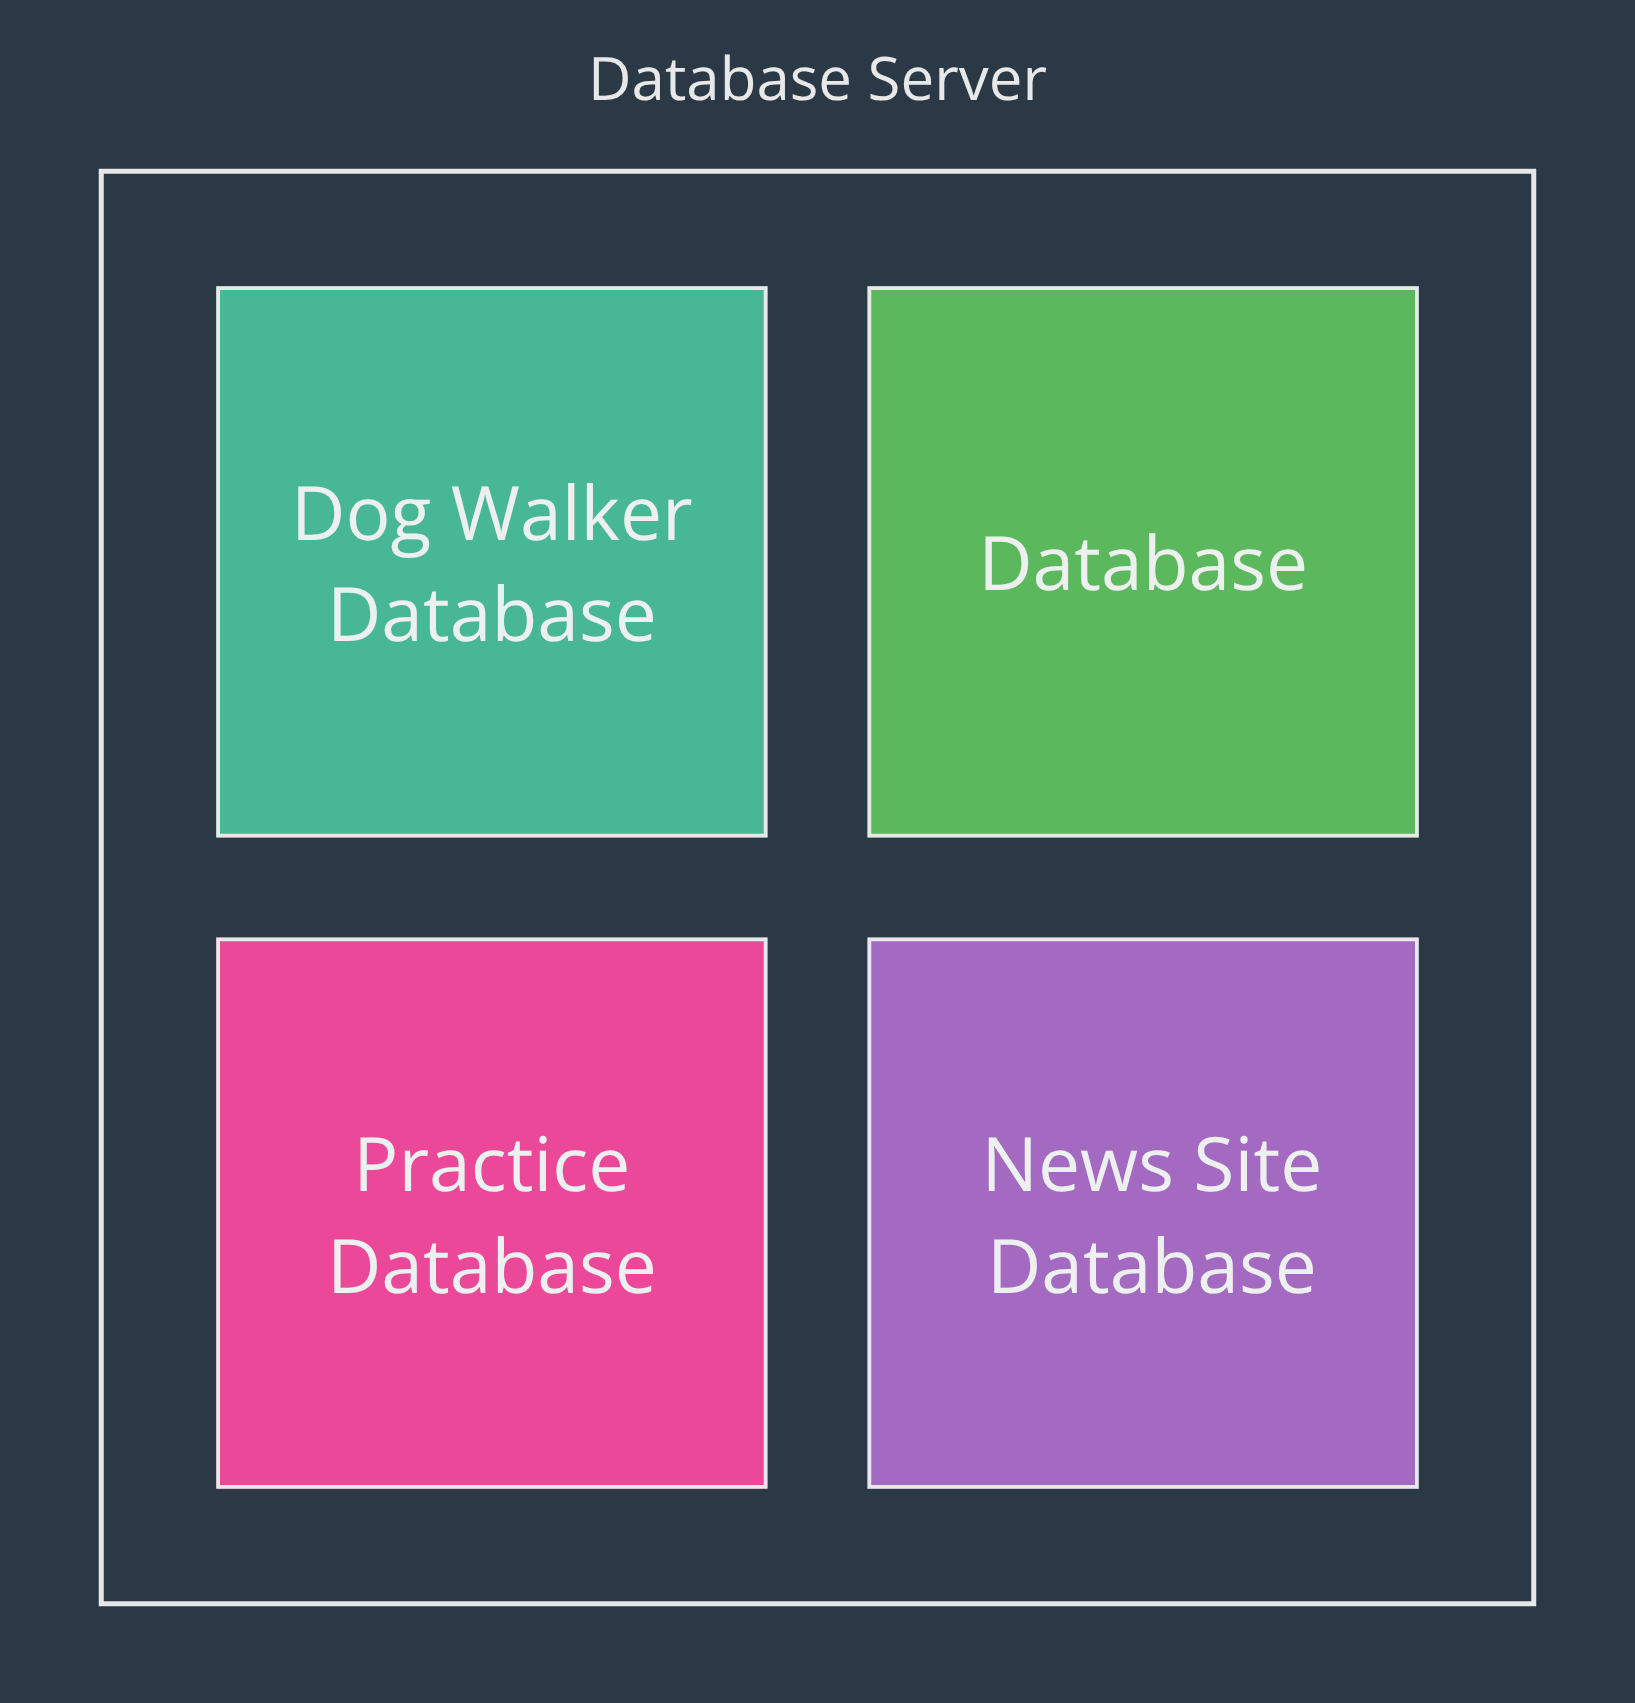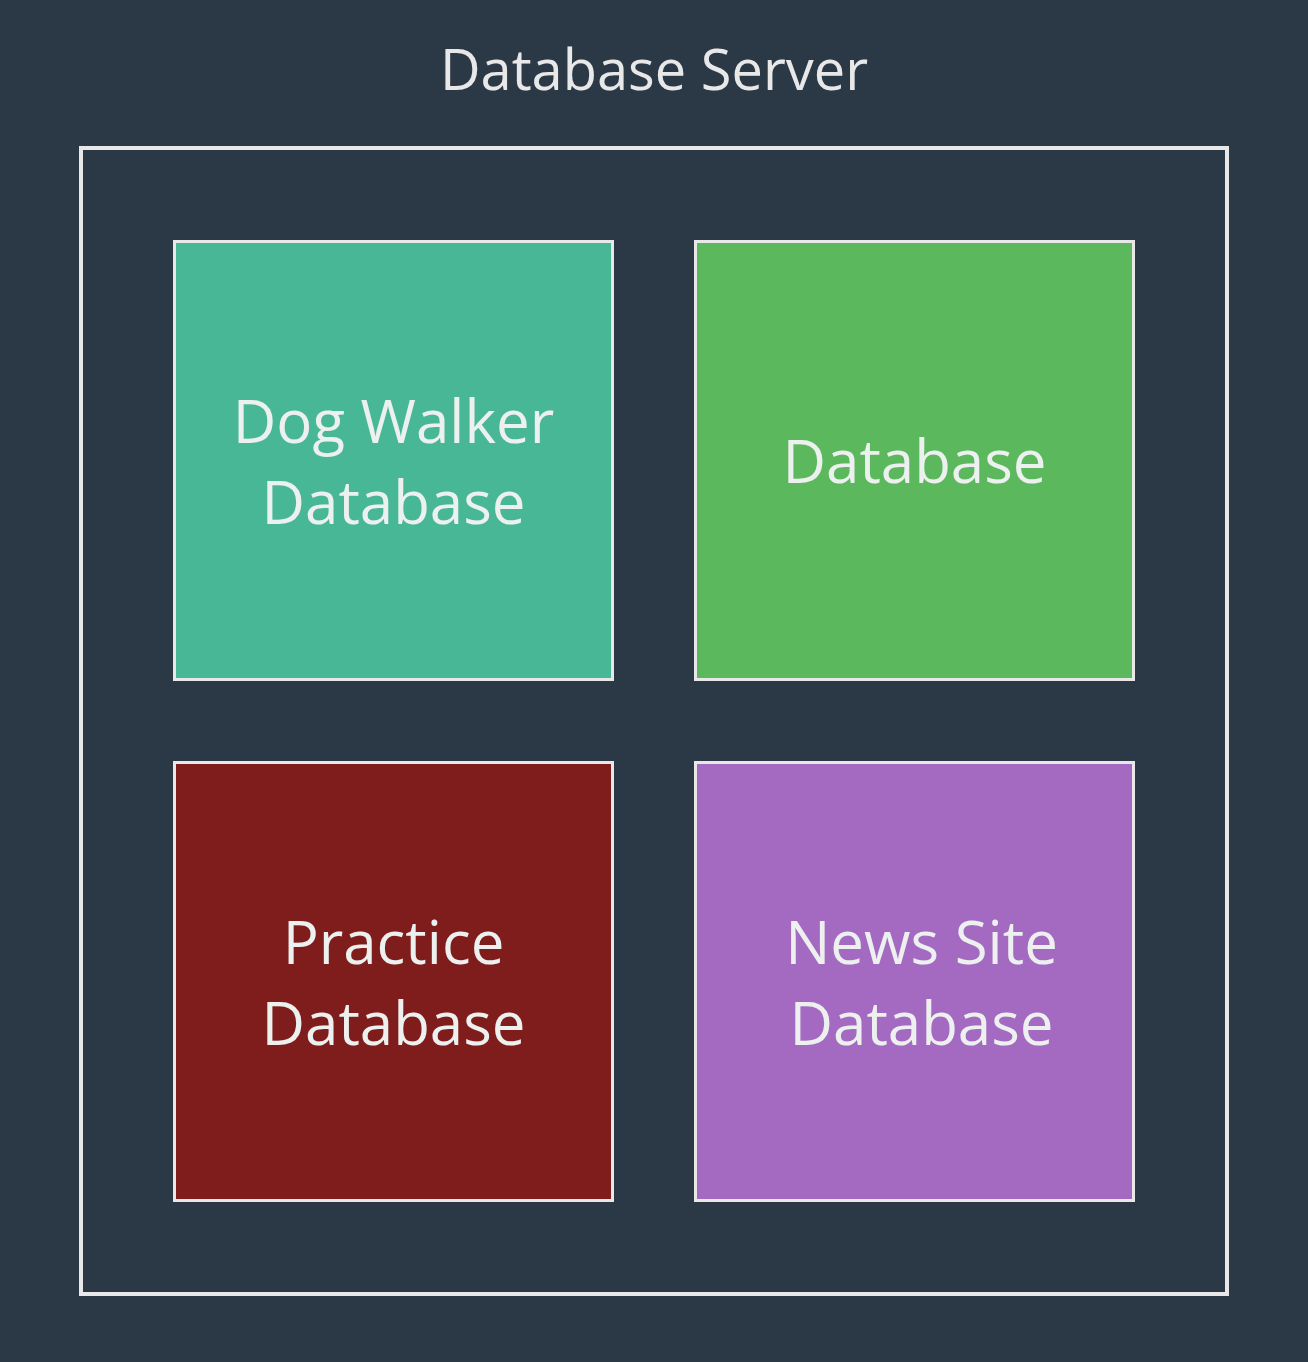--- a/index.html
+++ b/index.html
@@ -10,21 +10,21 @@
     body {
       background-color: #2b3947;
       width: 1308px;
       height: 1362px;
       font-family: "Open Sans", "Segoe UI", "Helvetica Neue", Arial, sans-serif;
       color: #e8e8e8;
       padding: 30px 60px;
     }
     .title {
       text-align: center;
-      font-size: 56px;
+      font-size: 48px;
       font-weight: 400;
       color: #e8e8e8;
       margin-bottom: 40px;
     }
     .server-container {
       border: 4px solid #e8e8e8;
       width: 1150px;
       height: 1150px;
       margin: 0 auto;
       display: grid;
@@ -41,21 +41,21 @@
       justify-content: center;
       text-align: center;
       font-size: 60px;
       font-weight: 400;
       line-height: 1.35;
       color: #ecf0ee;
       padding: 20px;
     }
     .db-0 { background-color: #48b796; }
     .db-1 { background-color: #5cb85c; }
-    .db-2 { background-color: #7f1d1d; }
+    .db-2 { background-color: #ec4899; }
     .db-3 { background-color: #a46ac2; padding-left: 34px; }
   </style>
 </head>
 <body>
 
 <div class="title">Database Server</div>
 
 <div class="server-container">
 
   <div class="db-box db-0">

